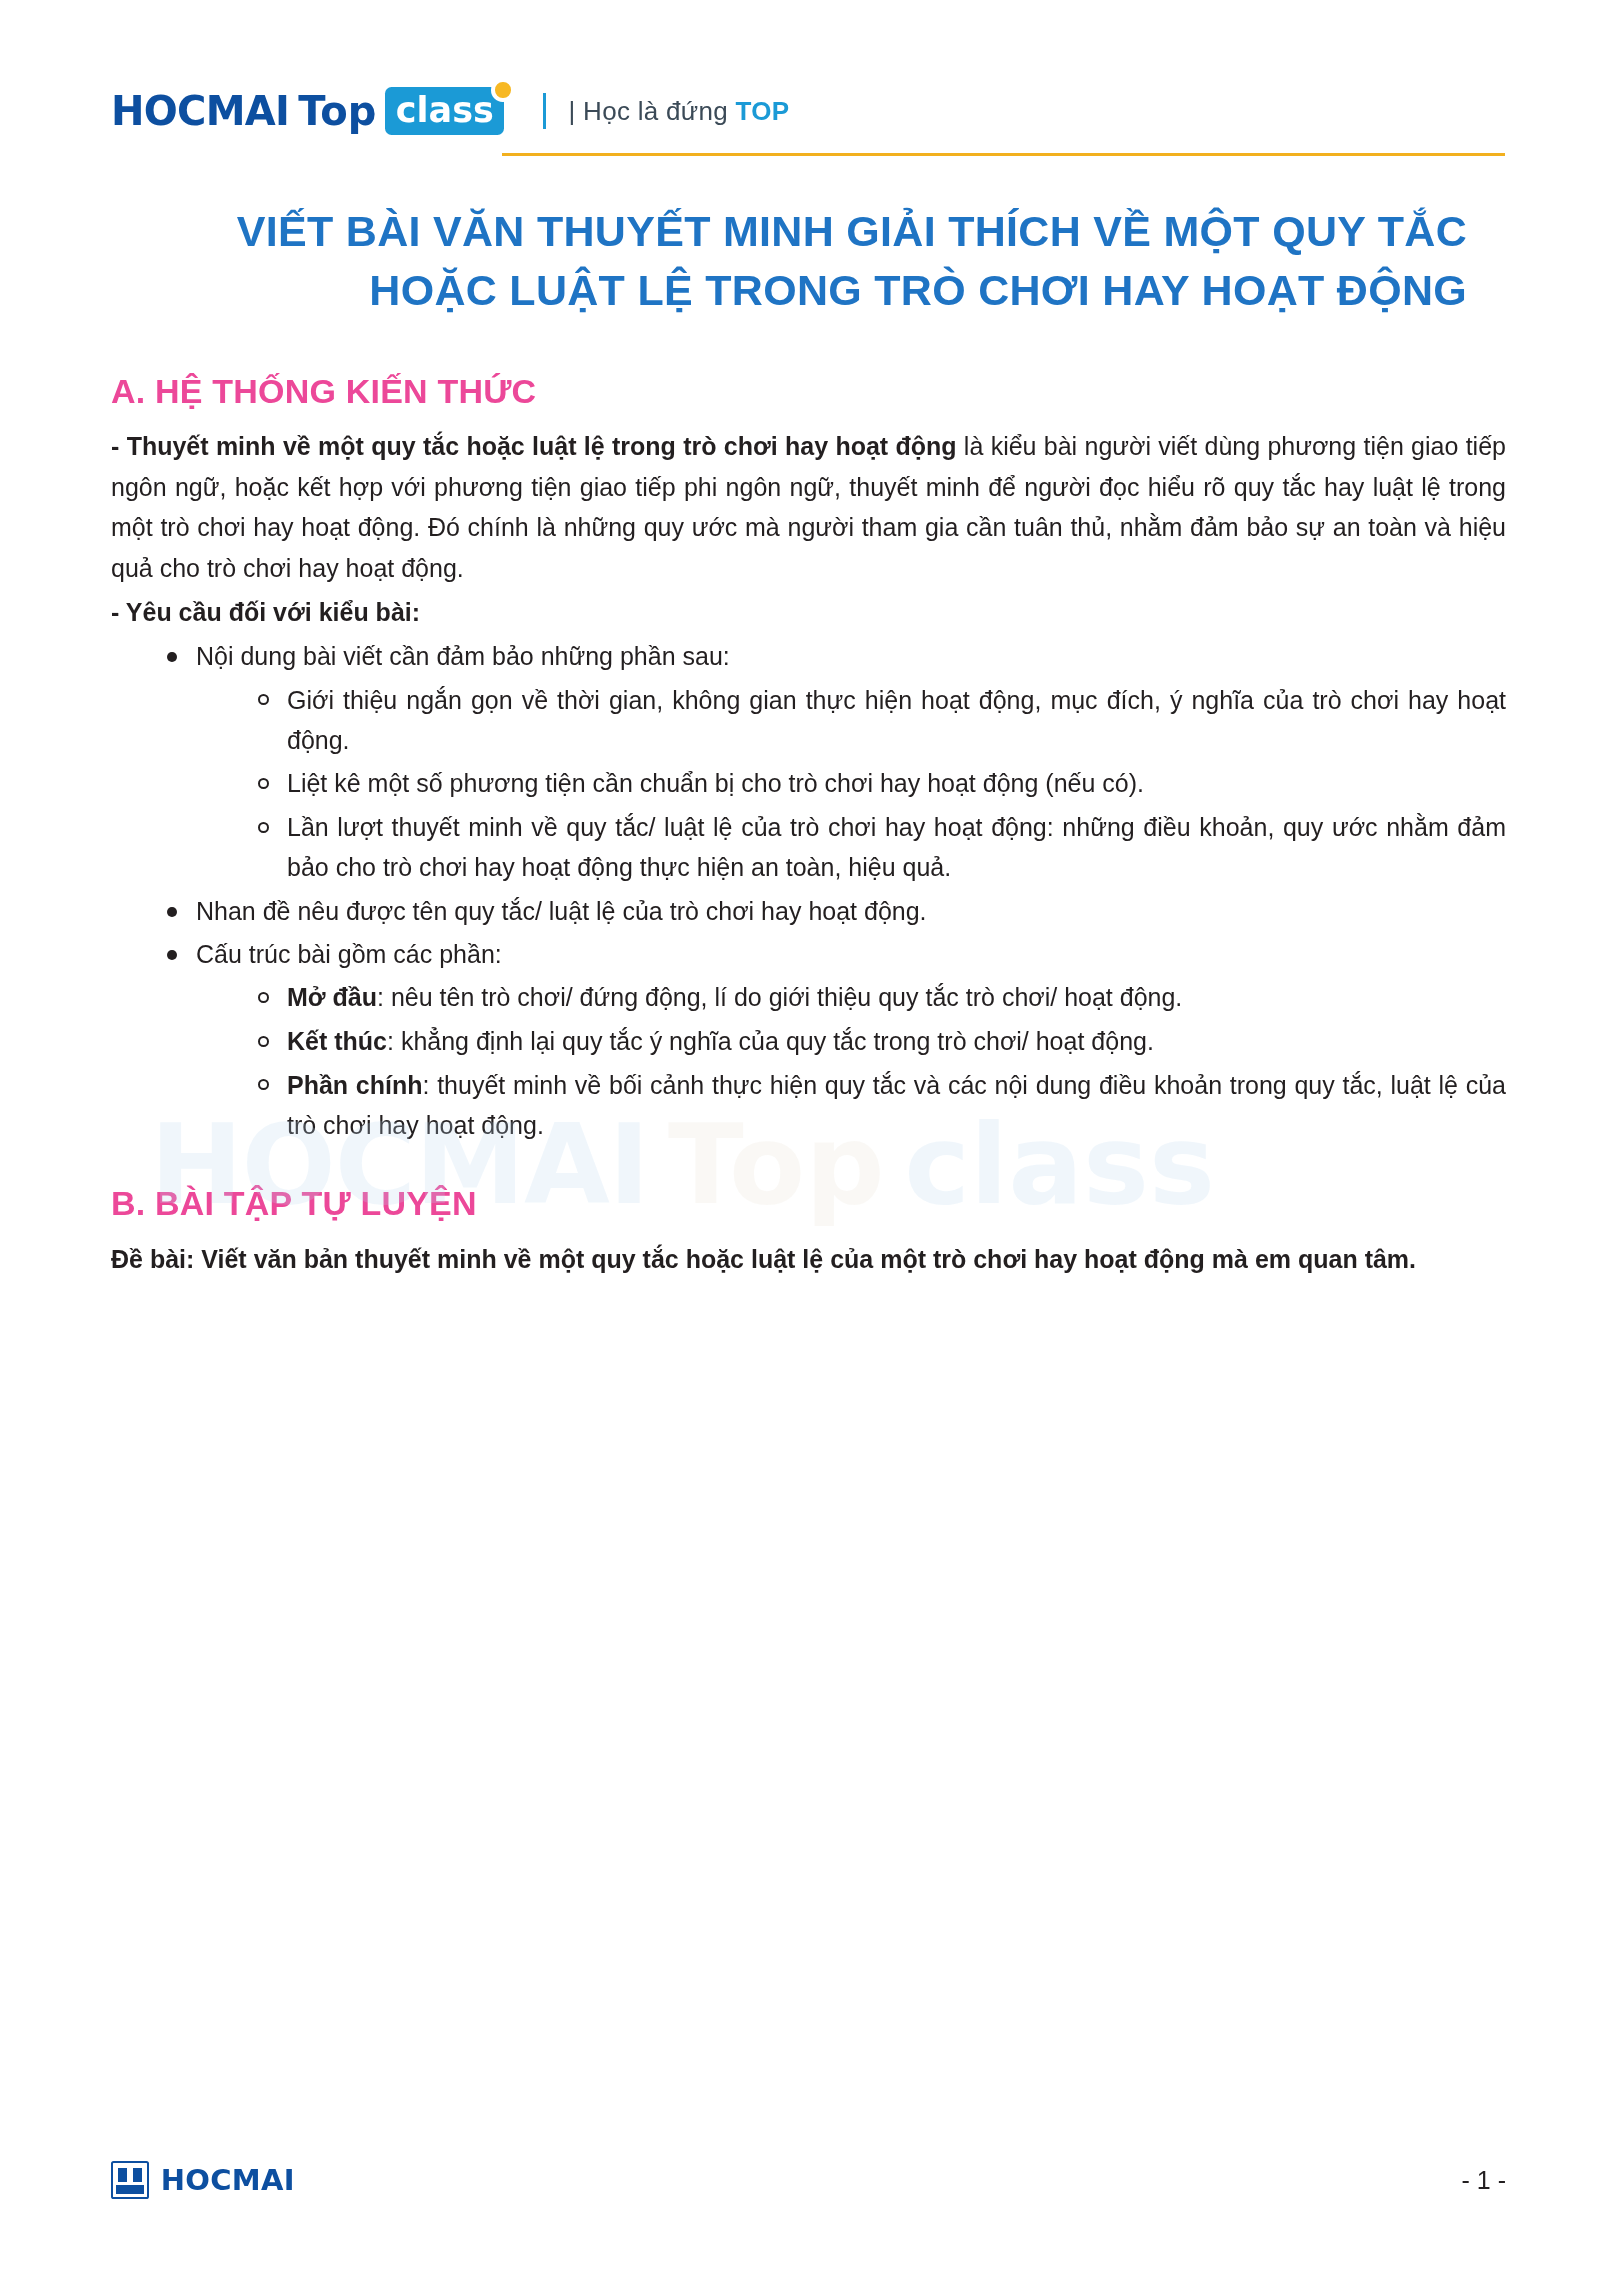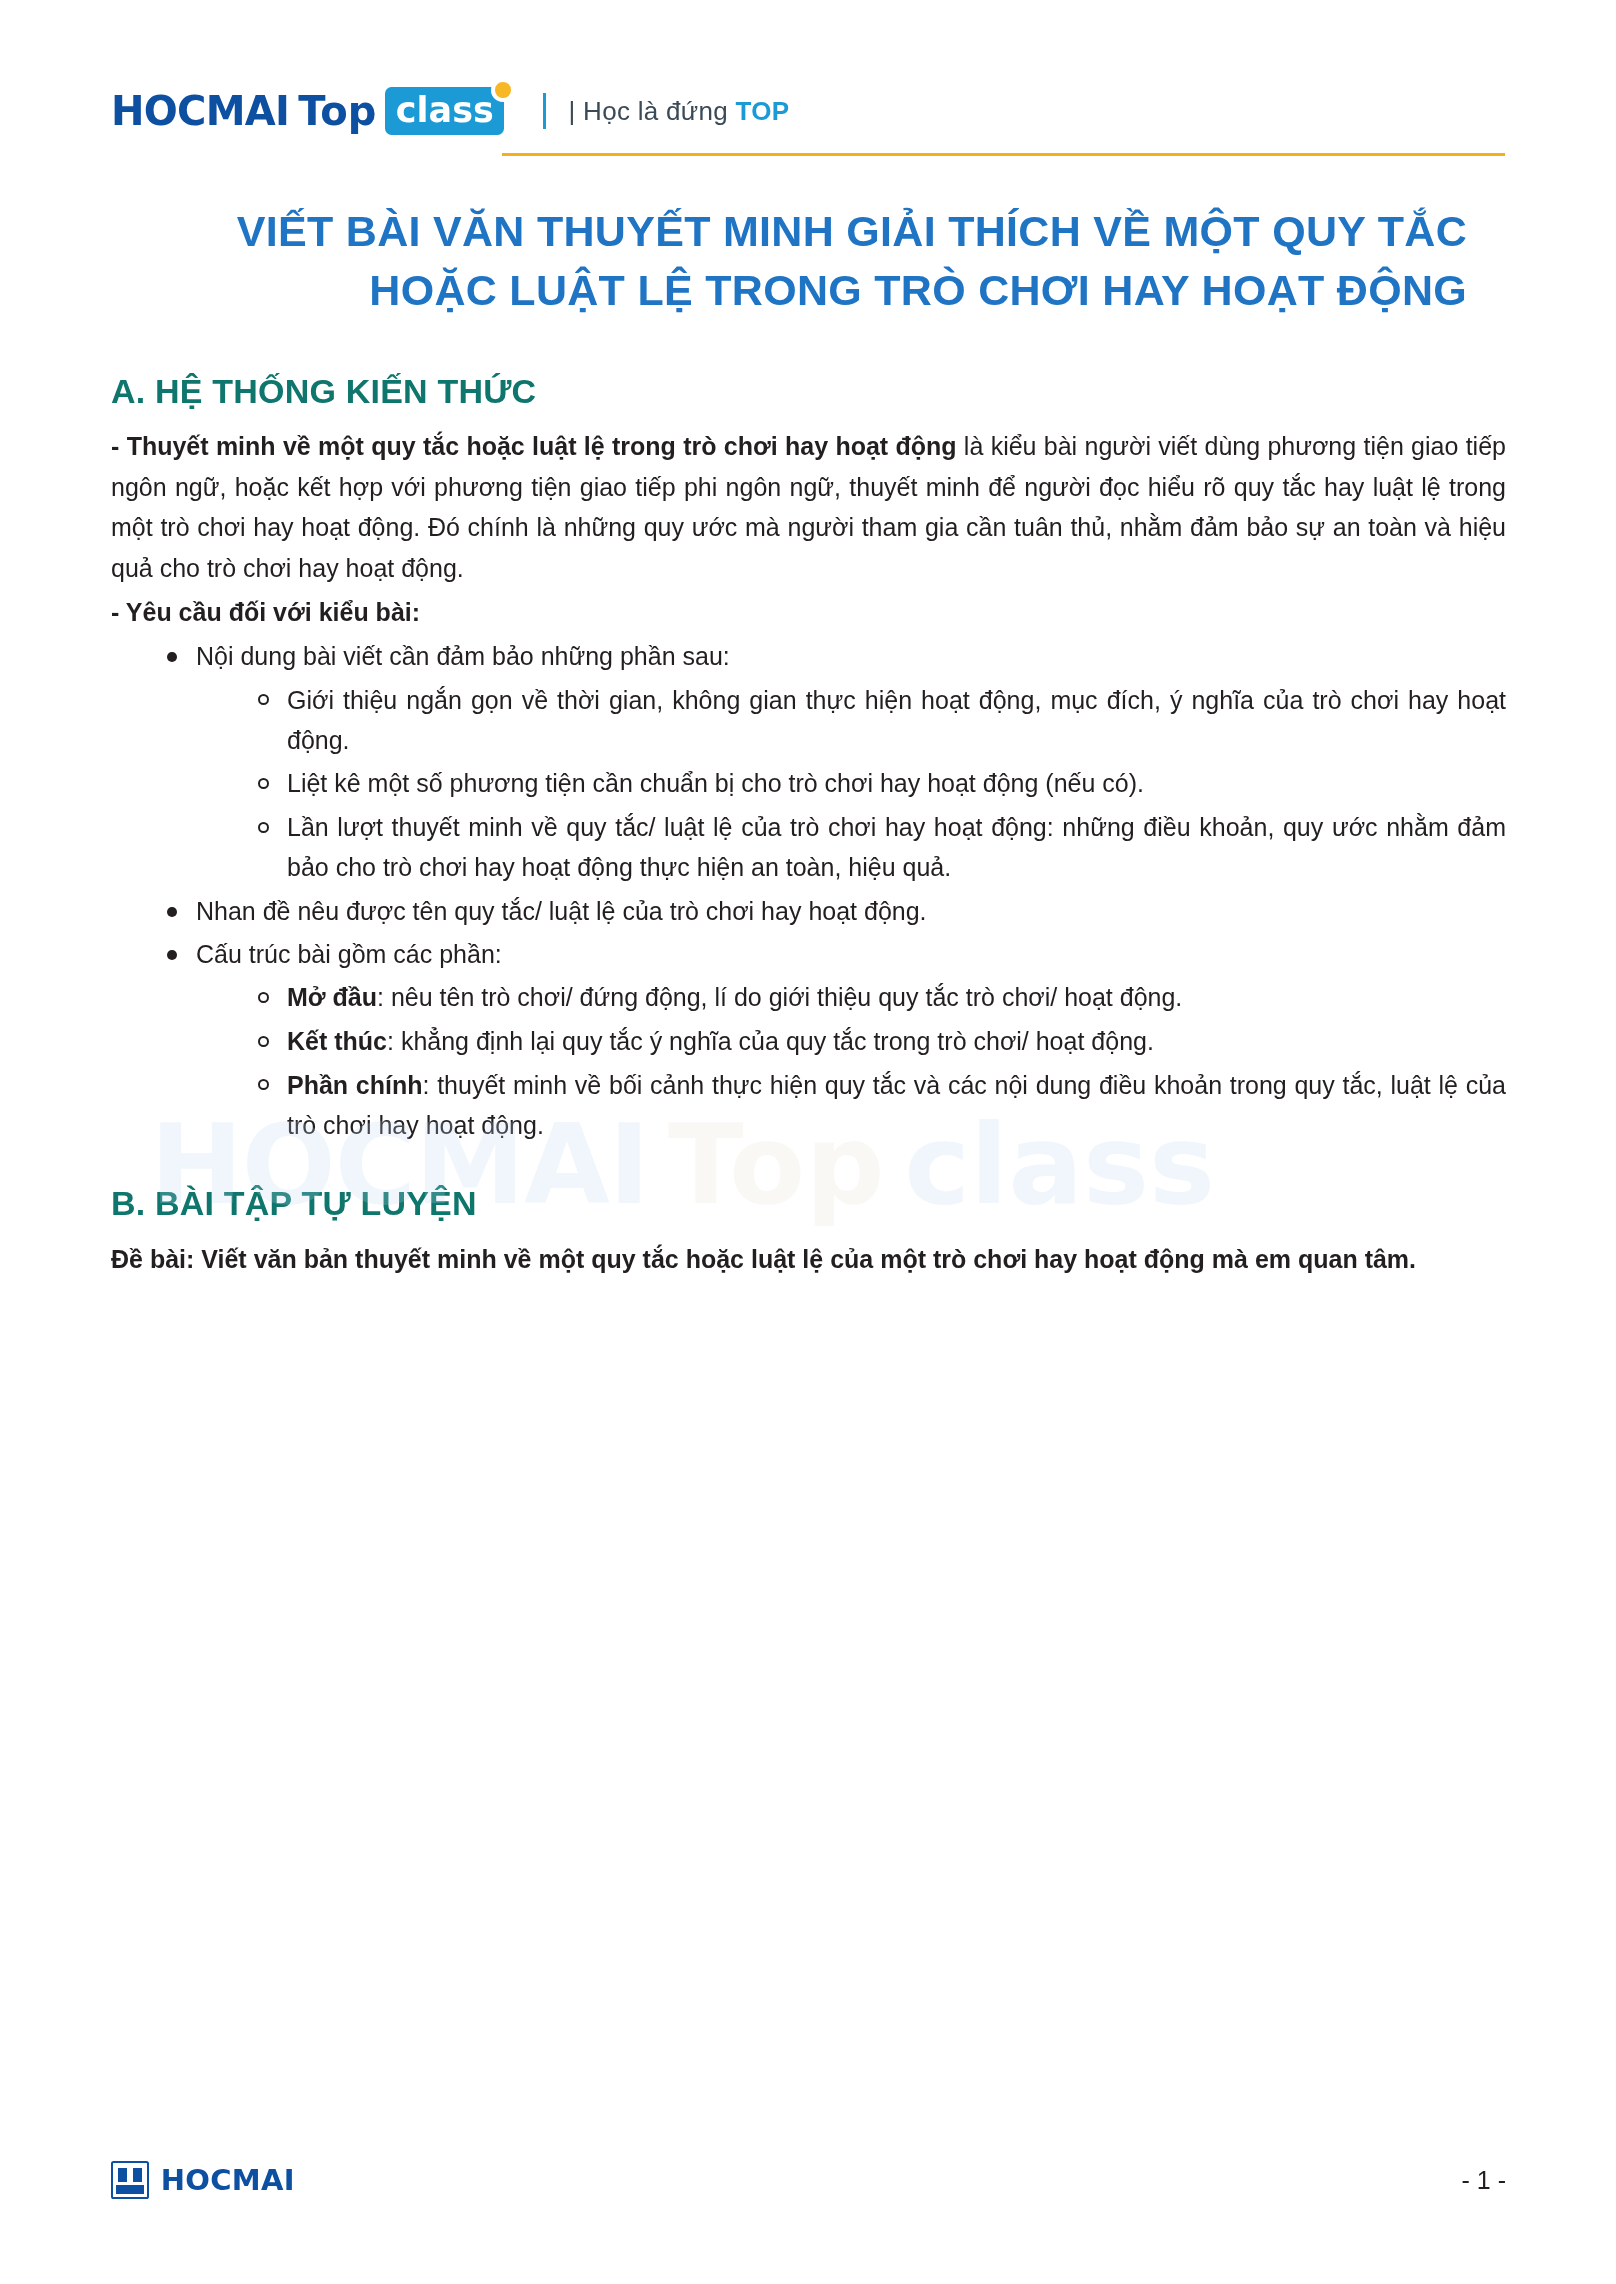--- a/index.html
+++ b/index.html
@@ -98,21 +98,21 @@
     text-align: right;
     color: #1f74c4;
     font-size: 43px;
     font-weight: 700;
     line-height: 1.38;
     letter-spacing: 0.3px;
   }
 
   
   .section-heading {
-    color: #0f766e;
+    color: #ec4899;
     font-size: 34px;
     font-weight: 700;
     margin: 51px 0 15.6px 0;
     letter-spacing: 0.2px;
   }
   #section-b-heading { margin-top: 39px; }
 
   .para {
     font-size: 25px;
     line-height: 1.62;

